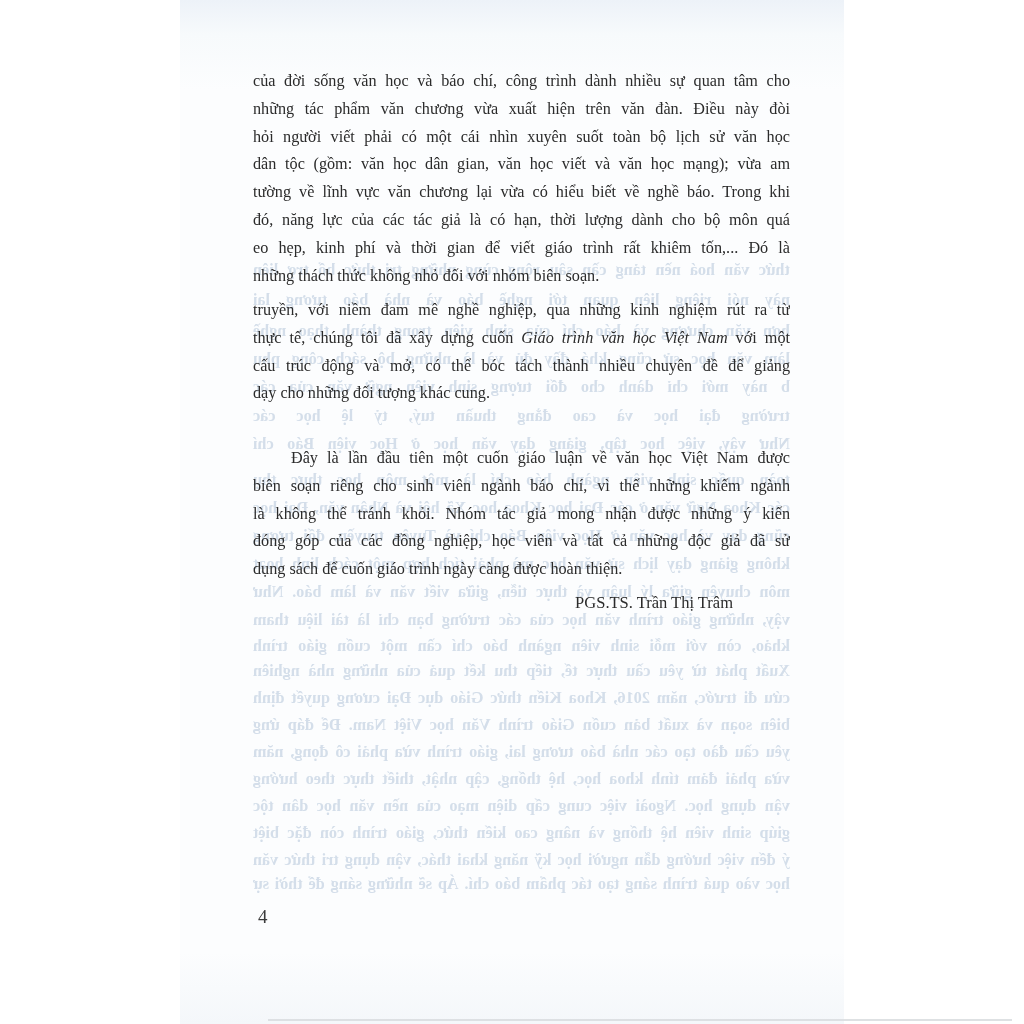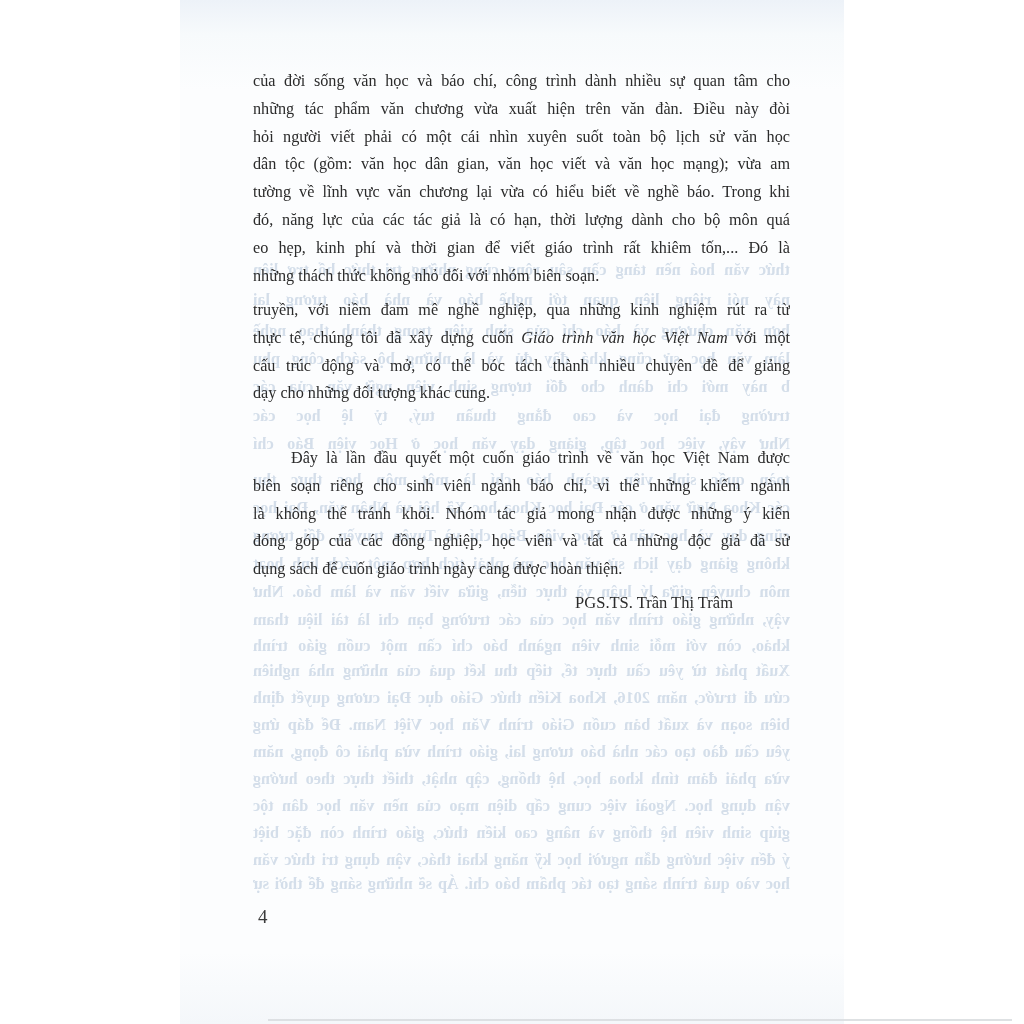--- a/index.html
+++ b/index.html
@@ -102,21 +102,21 @@
     </div>
 
     <div class="para" id="p2">
       <div class="pline">truyền, với niềm đam mê nghề nghiệp, qua những kinh nghiệm rút ra từ</div>
       <div class="pline"><span>thực tế, chúng tôi đã xây dựng cuốn </span><span class="book-title-em">Giáo trình văn học Việt Nam</span><span> với một</span></div>
       <div class="pline">cấu trúc động và mở, có thể bóc tách thành nhiều chuyên đề để giảng</div>
       <div class="pline last">dạy cho những đối tượng khác cung.</div>
     </div>
 
     <div class="para" id="p3">
-      <div class="pline indent">Đây là lần đầu quyết một cuốn giáo trình về văn học Việt Nam được</div>
+      <div class="pline indent">Đây là lần đầu tiên một cuốn giáo luận về văn học Việt Nam được</div>
       <div class="pline">biên soạn riêng cho sinh viên ngành báo chí, vì thế những khiếm ngành</div>
       <div class="pline">là không thể tránh khỏi. Nhóm tác giả mong nhận được những ý kiến</div>
       <div class="pline">đóng góp của các đồng nghiệp, học viên và tất cả những độc giả đã sử</div>
       <div class="pline last">dụng sách để cuốn giáo trình ngày càng được hoàn thiện.</div>
     </div>
 
     <div class="sig-block">
       <div class="sig-line author">PGS.TS. Trần Thị Trâm</div>
     </div>
 

